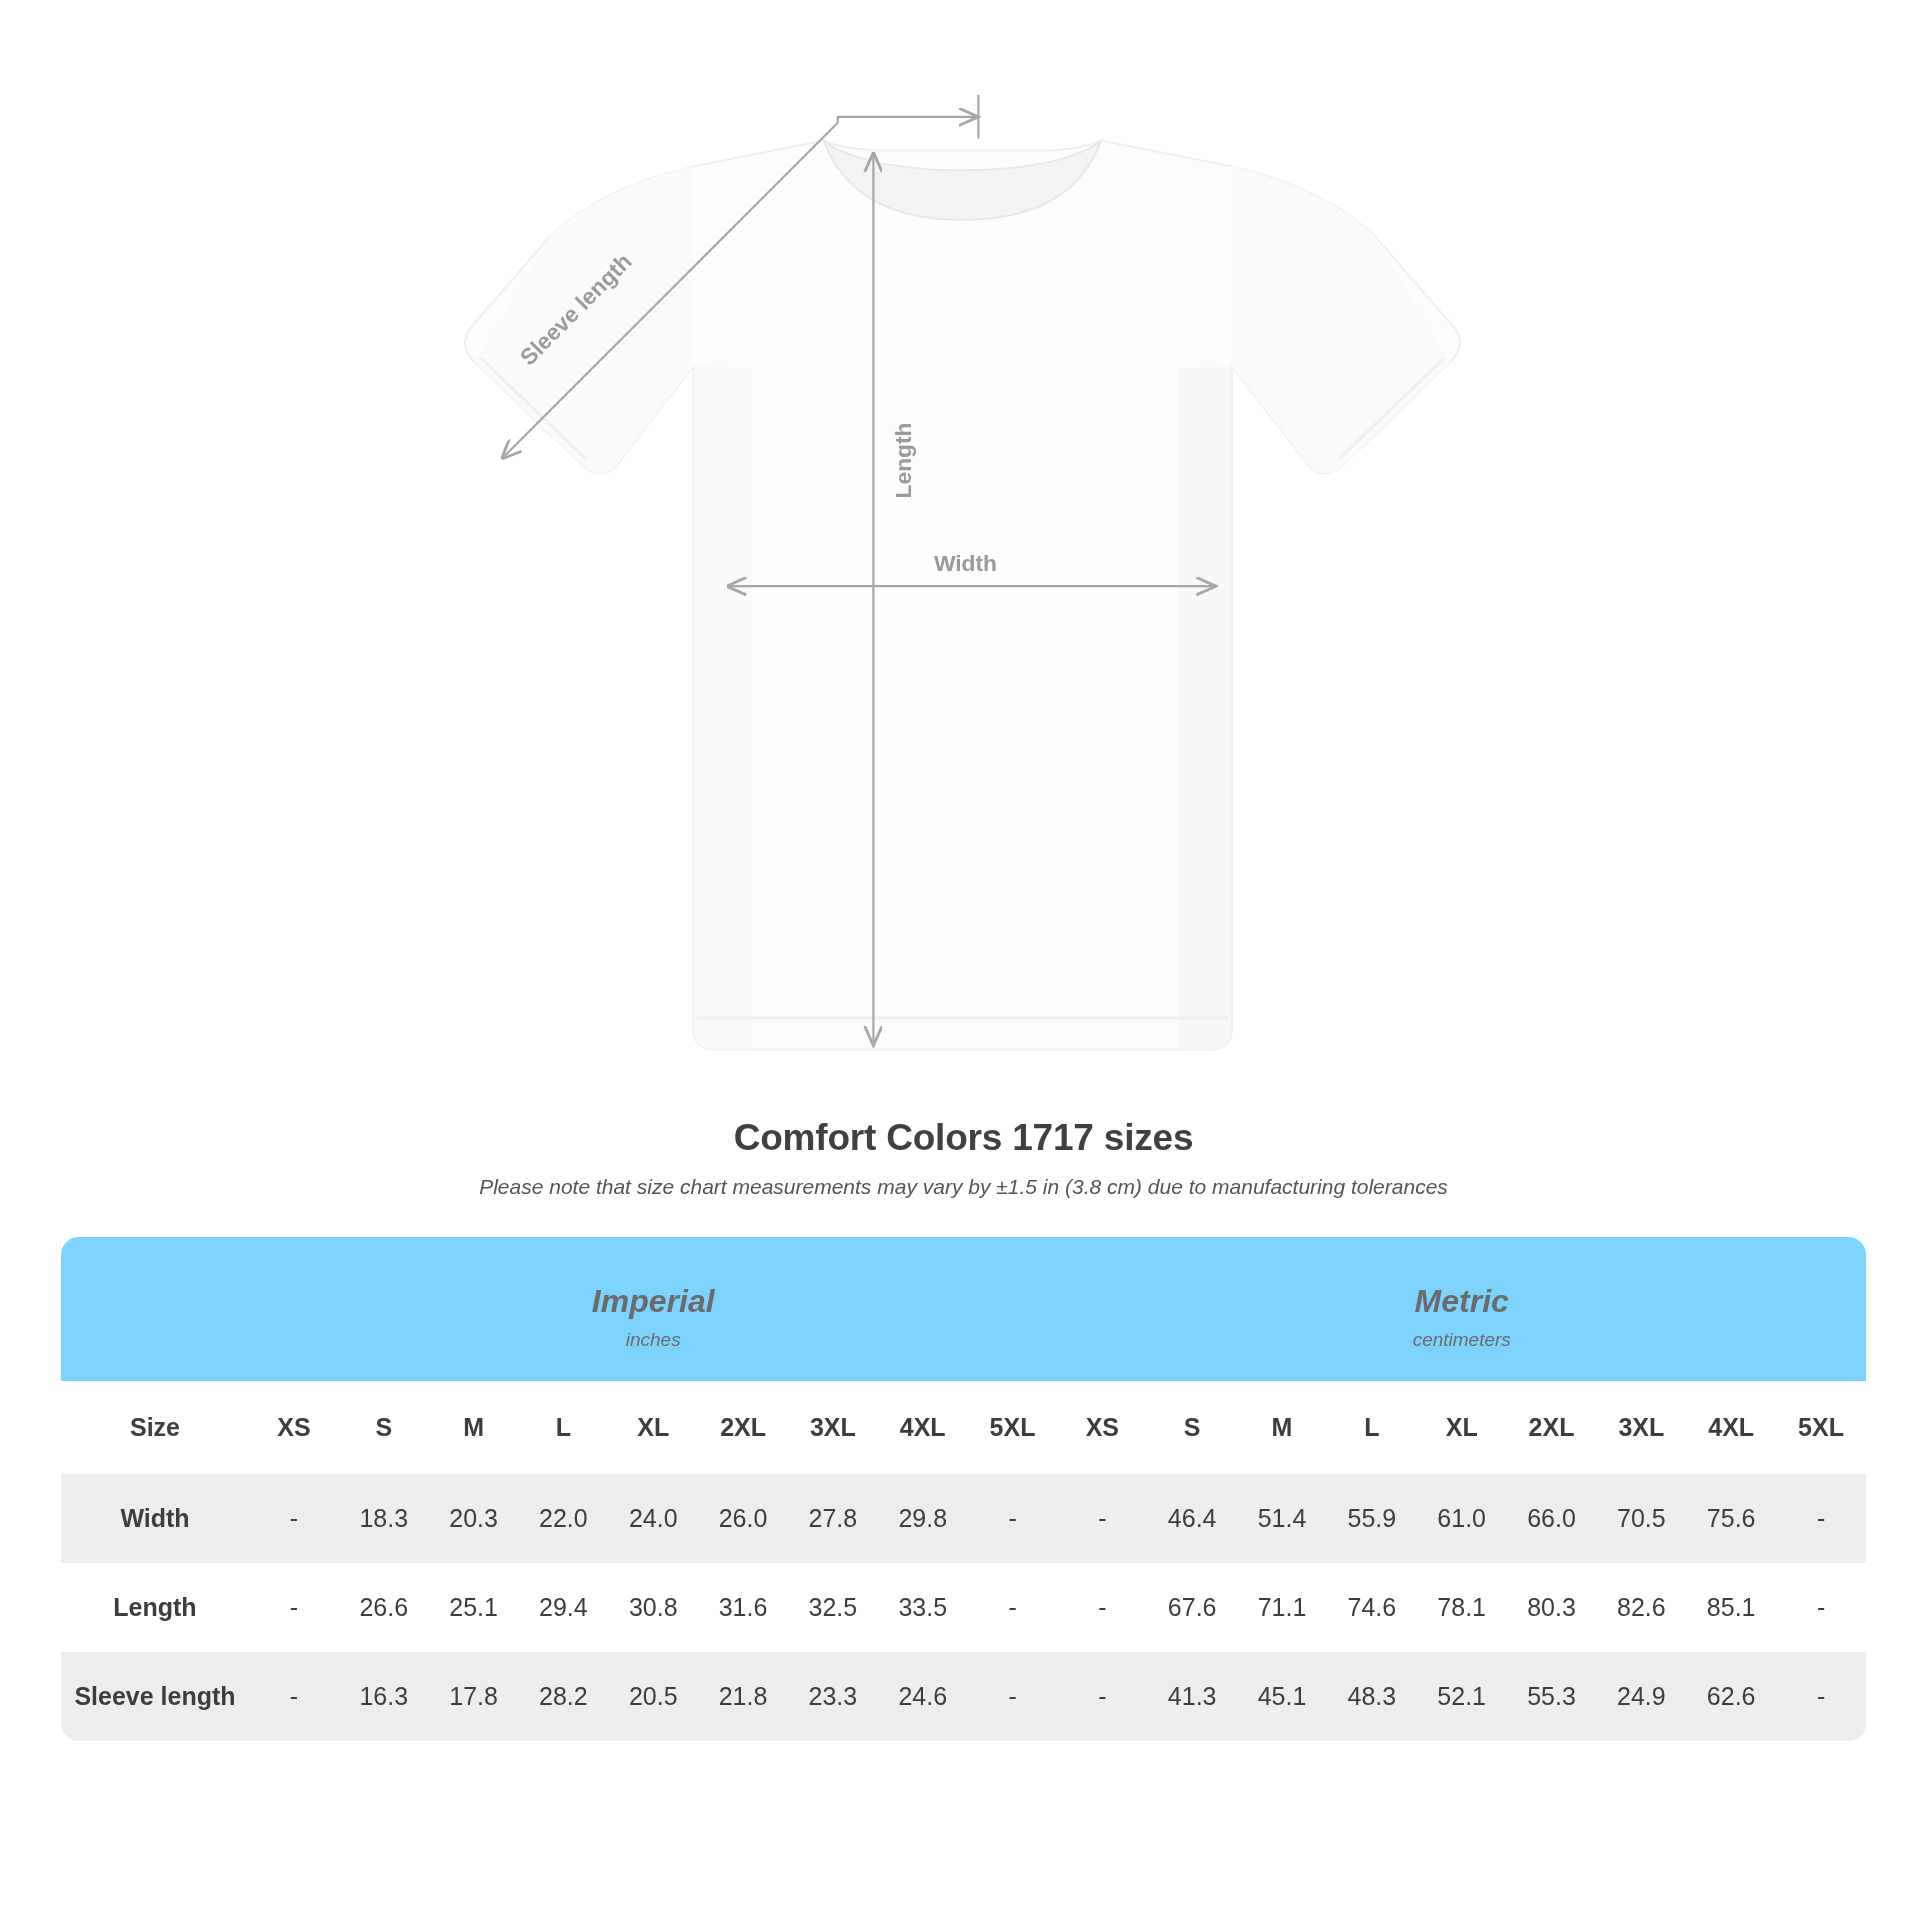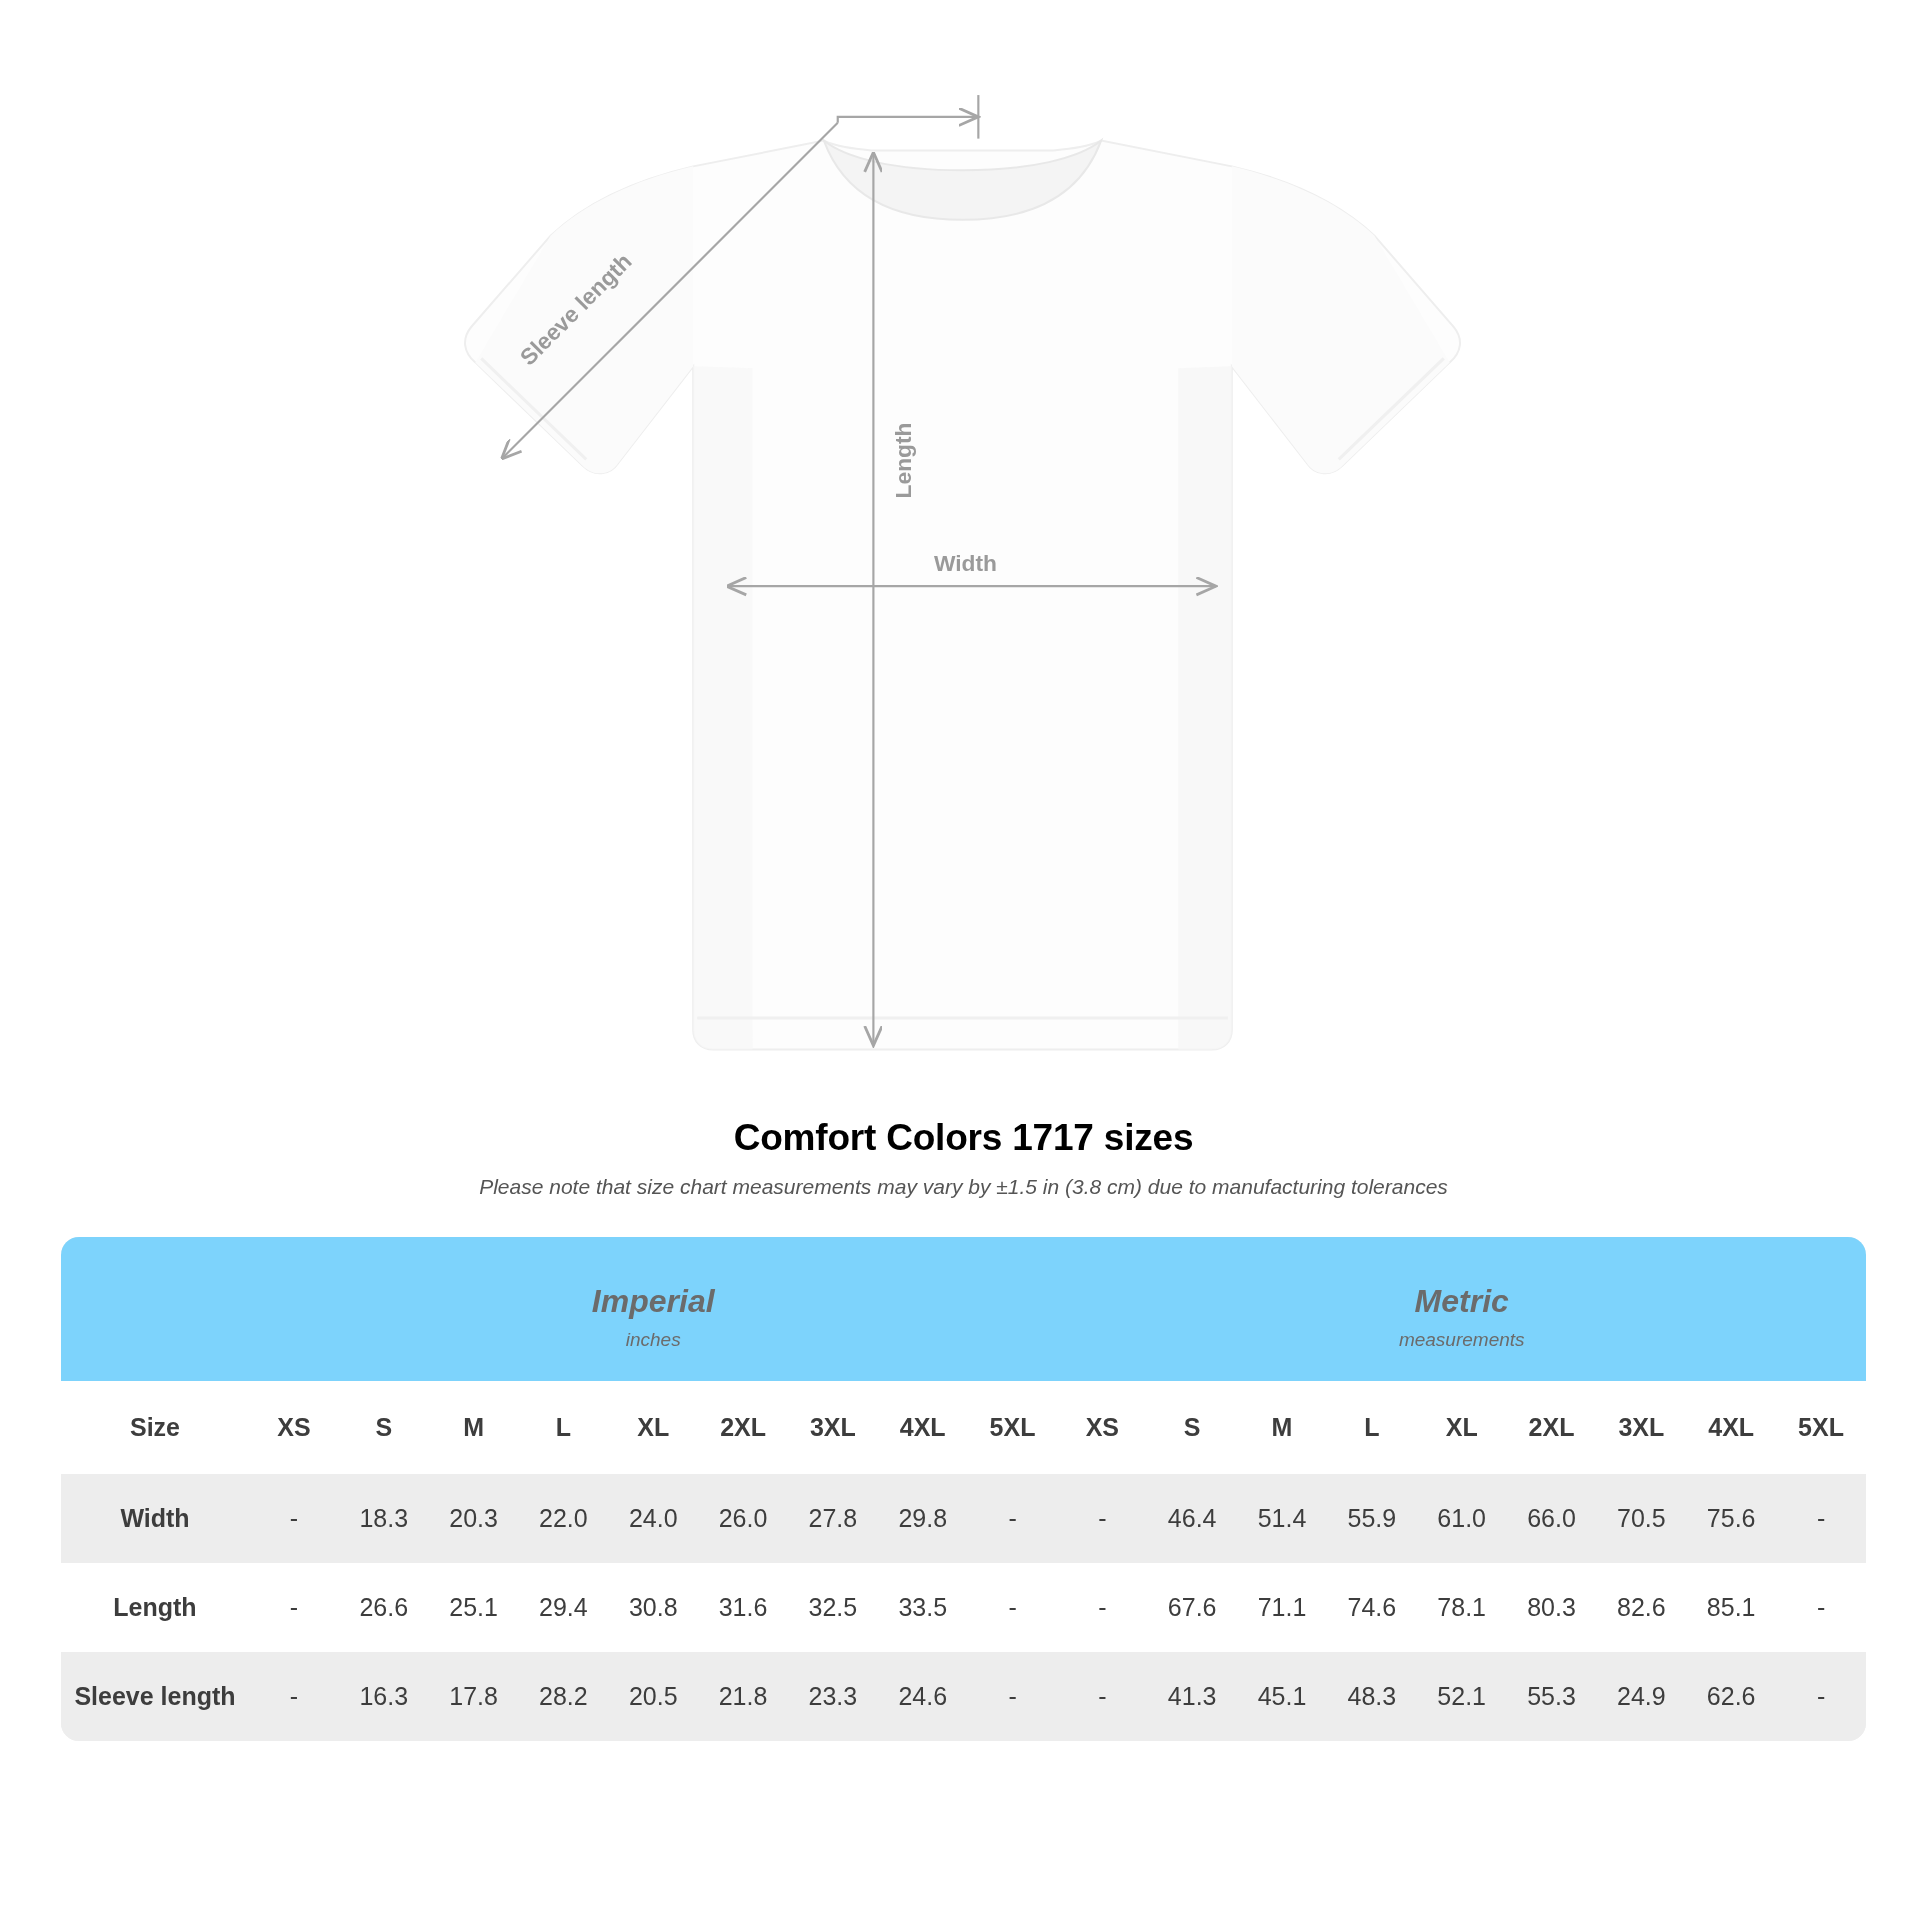--- a/index.html
+++ b/index.html
@@ -32,21 +32,21 @@
   }
 
   
   .title-block {
     text-align: center;
     margin-top: 8px;
   }
   .chart-title {
     font-size: 37px;
     font-weight: bold;
-    color: #000000;
+    color: #404040;
     letter-spacing: -0.2px;
   }
   .chart-note {
     font-size: 21px;
     font-style: italic;
     color: #555555;
     margin-top: 16px;
   }
 
   
@@ -208,21 +208,21 @@
       </colgroup>
       <tbody>
         <tr class="unit-head">
           <td></td>
           <td colspan="9">
             <div class="unit-title">Imperial</div>
             <div class="unit-sub">inches</div>
           </td>
           <td colspan="9">
             <div class="unit-title">Metric</div>
-            <div class="unit-sub">measurements</div>
+            <div class="unit-sub">centimeters</div>
           </td>
         </tr>
 
         <tr class="head-row">
           <th>Size</th>
           <th>XS</th>
           <th>S</th>
           <th>M</th>
           <th>L</th>
           <th>XL</th>

